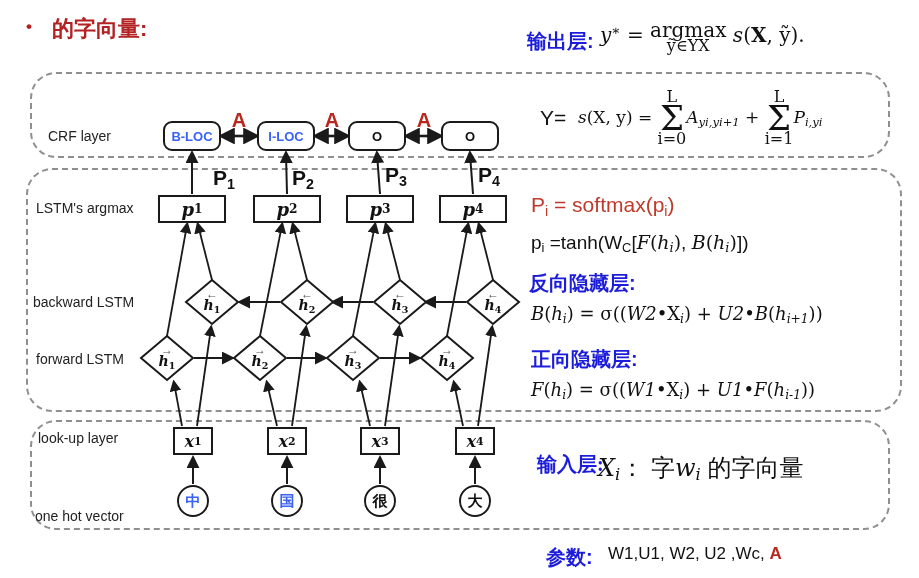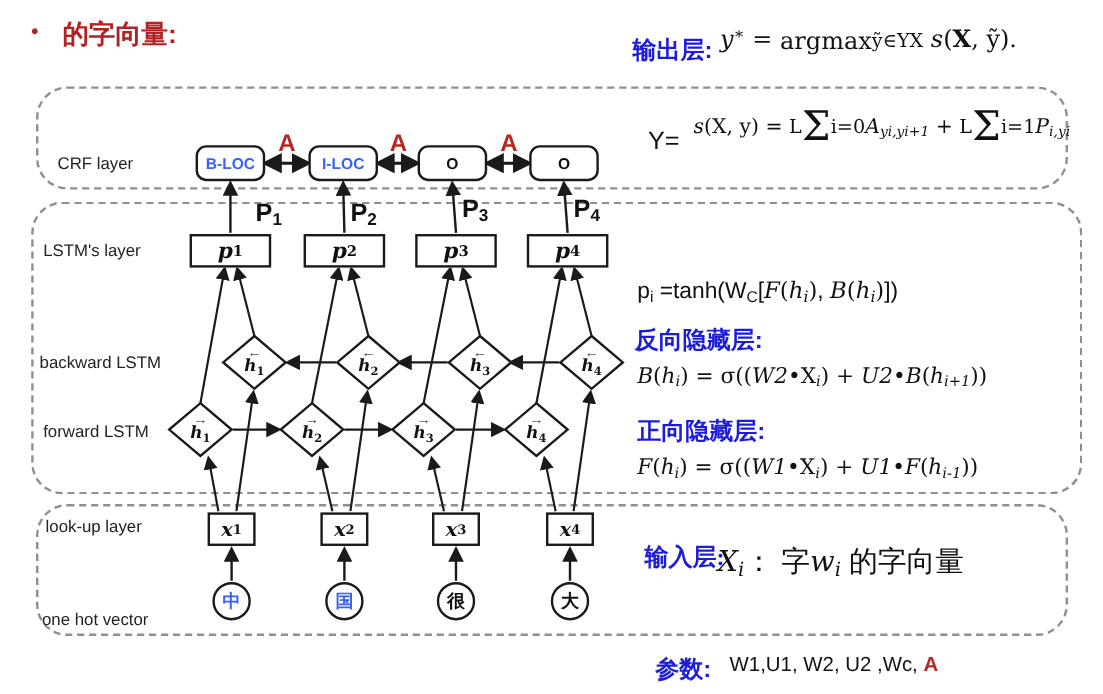--- a/index.html
+++ b/index.html
@@ -36,21 +36,21 @@
   .f-score{font-family:"DejaVu Serif",serif;font-size:17px;}
   .y-prefix{font-size:21px;}
   .params-line{font-size:17px;}
   
   .it{font-family:"DejaVu Serif",serif;font-style:italic;}
   .srf{font-family:"DejaVu Serif",serif;}
   .bd{font-weight:bold;}
   .sb{font-size:68%;vertical-align:-22%;}
   .sp{font-size:68%;vertical-align:40%;}
   .rd{color:var(--accent_red);}
-  .f-st{display:inline-flex;flex-direction:row;align-items:center;vertical-align:middle;text-align:center;}
+  .f-st{display:inline-flex;flex-direction:column;align-items:center;vertical-align:middle;text-align:center;}
   .f-top,.f-bot{font-size:16px;line-height:12px;font-family:"DejaVu Serif",serif;}
   .f-mid{line-height:1.05;}
   .f-sumc>.f-mid{font-size:34px;line-height:30px;font-family:"DejaVu Serif",serif;}
   .f-argm>.f-mid{font-size:20px;line-height:20px;font-family:"DejaVu Serif",serif;}
 </style>
 </head>
 <body>
 
 <div class="stage">
 
@@ -124,21 +124,21 @@
       <polygon points="400,280 426,302 400,324 374,302"></polygon>
       <polygon points="493,280 519,302 493,324 467,302"></polygon>
       <polygon points="167,336 193,358 167,380 141,358"></polygon>
       <polygon points="260,336 286,358 260,380 234,358"></polygon>
       <polygon points="353,336 379,358 353,380 327,358"></polygon>
       <polygon points="447,336 473,358 447,380 421,358"></polygon>
     </g>
   </svg>
 
   <div class="layer-label" style="left:48px;top:128px;">CRF layer</div>
-  <div class="layer-label" style="left:36px;top:200px;">LSTM's layer</div>
+  <div class="layer-label" style="left:36px;top:200px;">LSTM's argmax</div>
   <div class="layer-label" style="left:33px;top:294px;">backward LSTM</div>
   <div class="layer-label" style="left:36px;top:351px;">forward LSTM</div>
   <div class="layer-label" style="left:38px;top:430px;">look-up layer</div>
   <div class="layer-label" style="left:35px;top:508px;">one hot vector</div>
 
   <div class="crf-box" style="left:163px;top:121px;" data-color="blue">B-LOC</div>
   <div class="crf-box" style="left:257px;top:121px;" data-color="blue">I-LOC</div>
   <div class="crf-box" style="left:348px;top:121px;" data-color="black">O</div>
   <div class="crf-box" style="left:441px;top:121px;" data-color="black">O</div>
 
@@ -223,20 +223,21 @@
   <div class="circle" style="left:271px;top:485px;" data-color="blue">国</div>
   <div class="circle" style="left:364px;top:485px;" data-color="black">很</div>
   <div class="circle" style="left:459px;top:485px;" data-color="black">大</div>
 
   <div class="rp blue-head" style="left:527px;top:28px;">输出层:</div>
   <div class="rp f-out" style="left:600px;top:20px;"><span class="it">y</span><span class="sp srf">∗</span><span class="srf"> = </span><span class="f-st f-argm"><span class="f-mid">argmax</span><span class="f-bot">ỹ∈YX</span></span><span class="it"> s</span><span class="srf">(</span><span class="srf bd">X</span><span class="srf">, ỹ).</span></div>
 
   <div class="rp y-prefix" style="left:540px;top:106px;">Y=</div>
   <div class="rp f-score" style="left:578px;top:91px;"><span class="it">s</span><span class="srf">(X, y) = </span><span class="f-st f-sumc"><span class="f-top">L</span><span class="f-mid">Σ</span><span class="f-bot">i=0</span></span><span class="it">A</span><span class="sb it">yi,yi+1</span><span class="srf"> + </span><span class="f-st f-sumc"><span class="f-top">L</span><span class="f-mid">Σ</span><span class="f-bot">i=1</span></span><span class="it">P</span><span class="sb it">i,yi</span></div>
 
+  <div class="rp red-line" style="left:531px;top:193px;"><span>P</span><span class="sb">i</span><span> = softmax(p</span><span class="sb">i</span><span>)</span></div>
   <div class="rp sans-line" style="left:531px;top:231px;"><span>p</span><span class="sb">i</span><span> =tanh(W</span><span class="sb">C</span><span>[</span><span class="it">F</span><span class="srf">(</span><span class="it">h</span><span class="sb it">i</span><span class="srf">)</span><span>, </span><span class="it">B</span><span class="srf">(</span><span class="it">h</span><span class="sb it">i</span><span class="srf">)</span><span>])</span></div>
 
   <div class="rp blue-head" style="left:529px;top:270px;">反向隐藏层:</div>
   <div class="rp serif-line" style="left:531px;top:303px;"><span class="it">B</span><span class="srf">(</span><span class="it">h</span><span class="sb it">i</span><span class="srf">)</span><span class="srf"> = σ((</span><span class="it">W2</span><span class="srf">•X</span><span class="sb it">i</span><span class="srf">) + </span><span class="it">U2</span><span class="srf">•</span><span class="it">B</span><span class="srf">(</span><span class="it">h</span><span class="sb it">i+1</span><span class="srf">))</span></div>
 
   <div class="rp blue-head" style="left:531px;top:346px;">正向隐藏层:</div>
   <div class="rp serif-line" style="left:531px;top:379px;"><span class="it">F</span><span class="srf">(</span><span class="it">h</span><span class="sb it">i</span><span class="srf">)</span><span class="srf"> = σ((</span><span class="it">W1</span><span class="srf">•X</span><span class="sb it">i</span><span class="srf">) + </span><span class="it">U1</span><span class="srf">•</span><span class="it">F</span><span class="srf">(</span><span class="it">h</span><span class="sb it">i-1</span><span class="srf">))</span></div>
 
   <div class="rp blue-head" style="left:537px;top:451px;font-family:Liberation Serif, serif;">输入层:</div>
   <div class="rp sans-line" style="left:598px;top:452px;font-size:24px;"><span class="it">X</span><span class="sb it">i</span><span>： 字</span><span class="it">w</span><span class="sb it">i</span><span> 的字向量</span></div>

